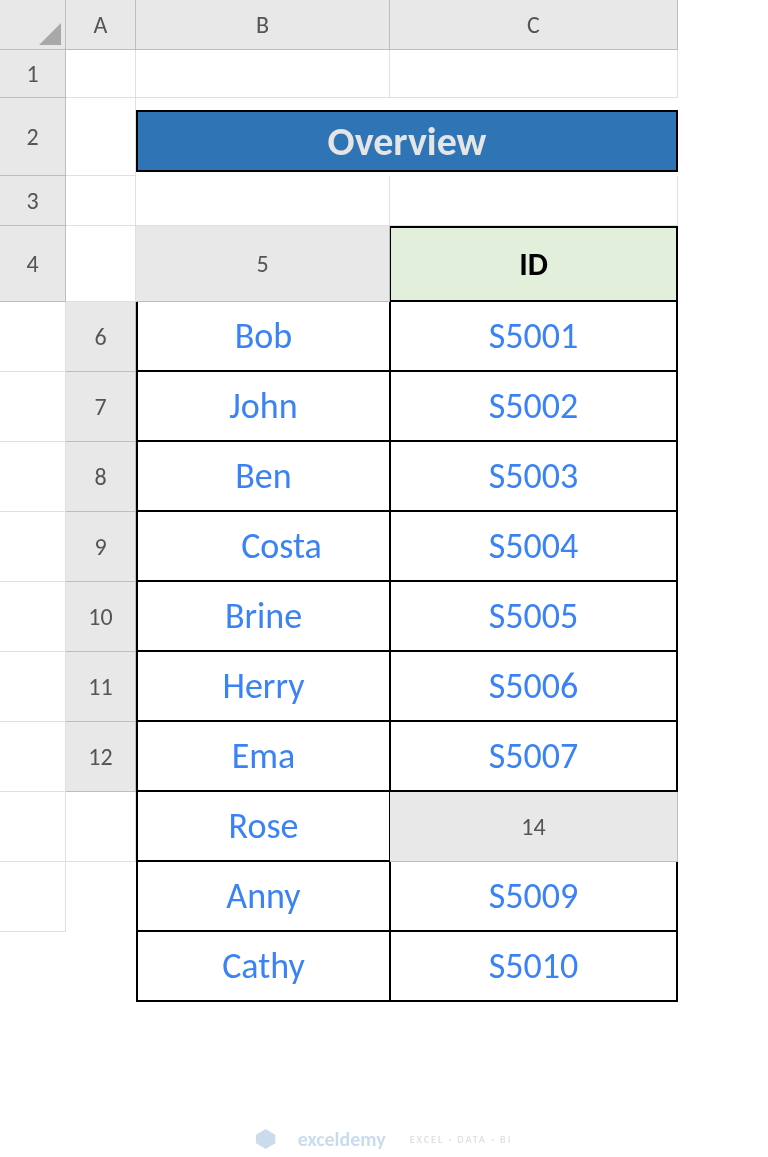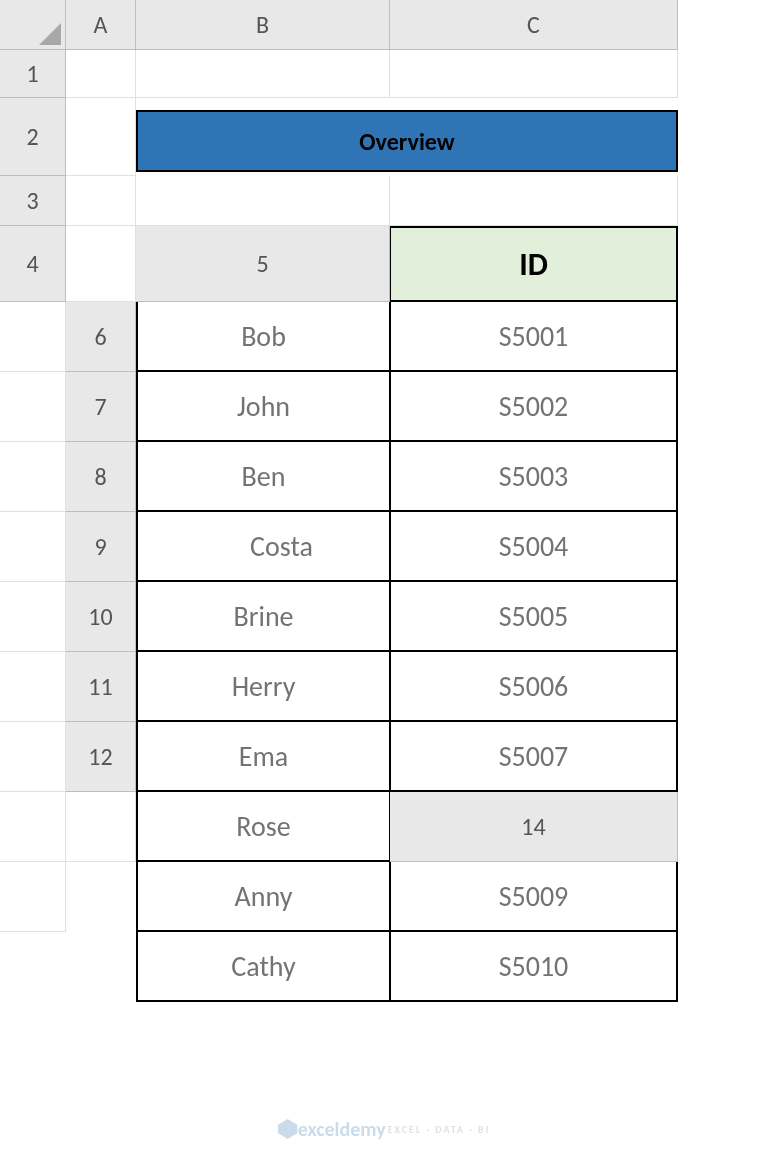--- a/index.html
+++ b/index.html
@@ -66,22 +66,22 @@
   .title-cell {
     grid-column: 3 / 5;
     grid-row: 3;
     display: flex;
     align-items: center;
     justify-content: center;
     padding: 8px 0 0 0;
   }
   .title-banner {
     background: #2f75b5;
-    color: #000000;
-    font-size: 24px;
+    color: #e5e5e5;
+    font-size: 40px;
     font-weight: bold;
     width: 100%;
     height: 62px;
     display: flex;
     align-items: center;
     justify-content: center;
     border: 2px solid #000;
     text-align: right;
   }
   .th-cell {
@@ -93,22 +93,22 @@
     font-size: 32px;
     font-weight: bold;
     color: #000;
   }
   .td-cell {
     background: #fff;
     border: 2px solid #000;
     display: flex;
     align-items: center;
     justify-content: center;
-    font-size: 28px;
-    color: #737373;
+    font-size: 36px;
+    color: #3b82f6;
   }
   .th-b { grid-column: 3; grid-row: 5; border-right-width: 1px; }
   .th-c { grid-column: 4; grid-row: 5; border-left-width: 1px; }
   .r5b { grid-column: 3; grid-row: 6; border-top-width: 0; border-right-width: 1px; }
   .r5c { grid-column: 4; grid-row: 6; border-top-width: 0; border-left-width: 1px; }
   .r6b { grid-column: 3; grid-row: 7; border-top-width: 0; border-right-width: 1px; }
   .r6c { grid-column: 4; grid-row: 7; border-top-width: 0; border-left-width: 1px; }
   .r7b { grid-column: 3; grid-row: 8; border-top-width: 0; border-right-width: 1px; text-align: center; }
   .r7c { grid-column: 4; grid-row: 8; border-top-width: 0; border-left-width: 1px; }
   .r8b { grid-column: 3; grid-row: 9; border-top-width: 0; border-right-width: 1px; padding-left: 36px; }
@@ -120,26 +120,26 @@
   .r11b { grid-column: 3; grid-row: 12; border-top-width: 0; border-right-width: 1px; }
   .r11c { grid-column: 4; grid-row: 12; border-top-width: 0; border-left-width: 1px; }
   .r12b { grid-column: 3; grid-row: 13; border-top-width: 0; border-right-width: 1px; }
   .r12c { grid-column: 4; grid-row: 13; border-top-width: 0; border-left-width: 1px; }
   .r13b { grid-column: 3; grid-row: 14; border-top-width: 0; border-right-width: 1px; }
   .r13c { grid-column: 4; grid-row: 14; border-top-width: 0; border-left-width: 1px; }
   .r14b { grid-column: 3; grid-row: 15; border-top-width: 0; border-right-width: 1px; }
   .r14c { grid-column: 4; grid-row: 15; border-top-width: 0; border-left-width: 1px; }
   .watermark {
     position: absolute;
-    bottom: 16px;
+    bottom: 6px;
     left: 50%;
     transform: translateX(-50%);
     display: flex;
     align-items: center;
-    gap: 0;
+    gap: 22px;
     opacity: 0.25;
     font-size: 20px;
     color: #2f75b5;
     font-weight: 600;
   }
   .watermark .wm-icon {
     width: 20px;
     height: 20px;
     background: #2f75b5;
     clip-path: polygon(50% 0%, 100% 30%, 100% 70%, 50% 100%, 0% 70%, 0% 30%);

